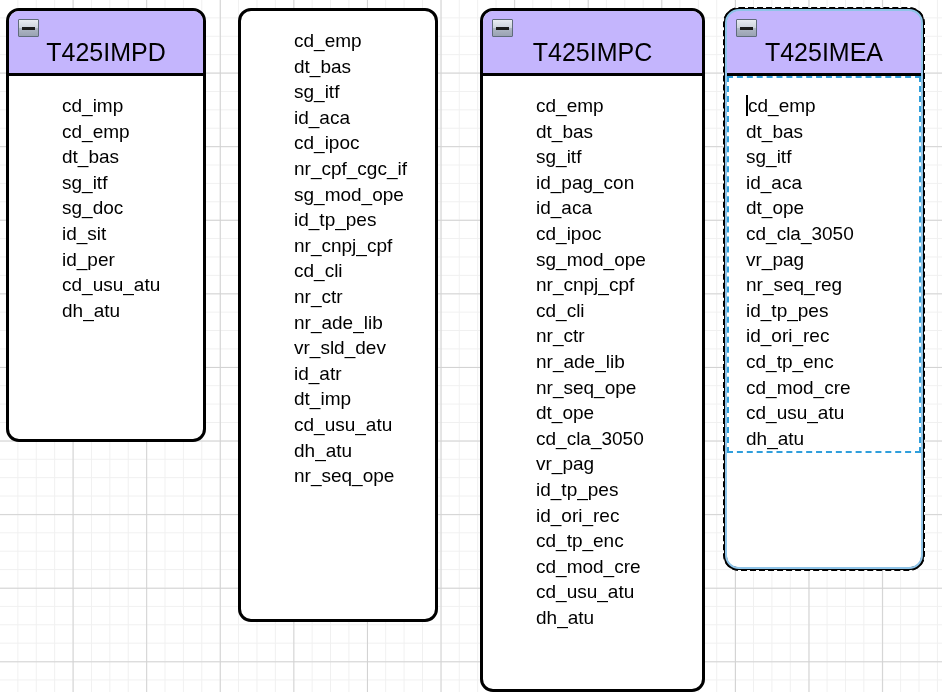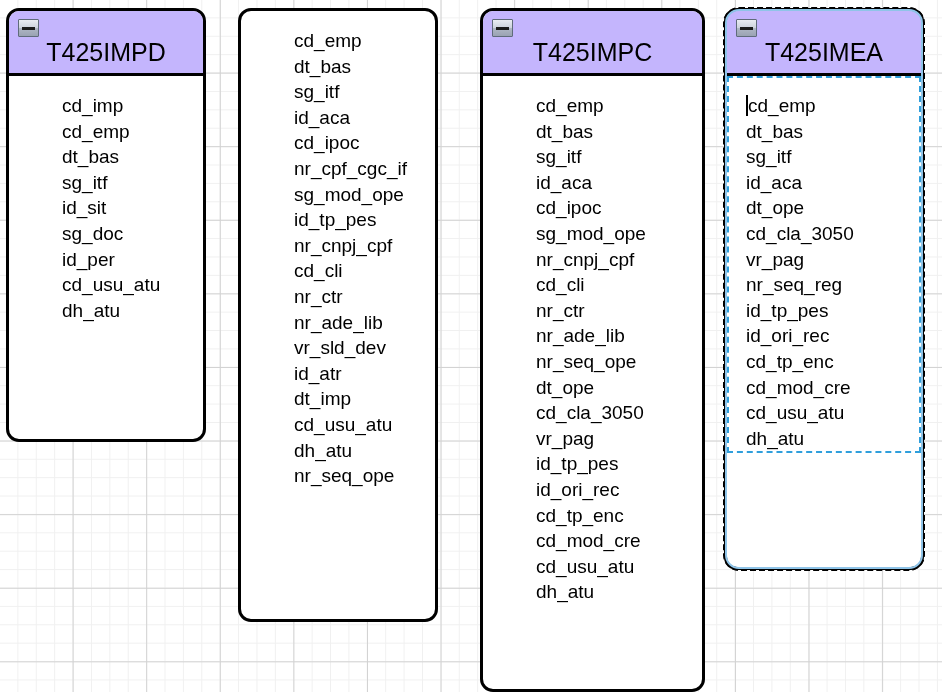--- a/index.html
+++ b/index.html
@@ -160,22 +160,22 @@
     <div class="entity" style="left: 6px; top: 8px; width: 200px; height: 434px;">
       <div class="entity-header">
         <div class="minimize-btn"></div>
         <div class="entity-title">T425IMPD</div>
       </div>
       <div class="entity-body">
         <div class="attr">cd_imp</div>
         <div class="attr">cd_emp</div>
         <div class="attr">dt_bas</div>
         <div class="attr">sg_itf</div>
+        <div class="attr">sg_doc</div>
         <div class="attr">id_sit</div>
-        <div class="attr">sg_doc</div>
         <div class="attr">id_per</div>
         <div class="attr">cd_usu_atu</div>
         <div class="attr">dh_atu</div>
       </div>
     </div>
     <div class="entity" style="left: 238px; top: 8px; width: 200px; height: 614px;">
       <div class="entity-body">
         <div class="attr">cd_emp</div>
         <div class="attr">dt_bas</div>
         <div class="attr">sg_itf</div>
@@ -198,20 +198,21 @@
     </div>
     <div class="entity" style="left: 480px; top: 8px; width: 225px; height: 684px;">
       <div class="entity-header">
         <div class="minimize-btn"></div>
         <div class="entity-title">T425IMPC</div>
       </div>
       <div class="entity-body">
         <div class="attr">cd_emp</div>
         <div class="attr">dt_bas</div>
         <div class="attr">sg_itf</div>
+        <div class="attr">id_pag_con</div>
         <div class="attr">id_aca</div>
         <div class="attr">cd_ipoc</div>
         <div class="attr">sg_mod_ope</div>
         <div class="attr">nr_cnpj_cpf</div>
         <div class="attr">cd_cli</div>
         <div class="attr">nr_ctr</div>
         <div class="attr">nr_ade_lib</div>
         <div class="attr">nr_seq_ope</div>
         <div class="attr">dt_ope</div>
         <div class="attr">cd_cla_3050</div>

